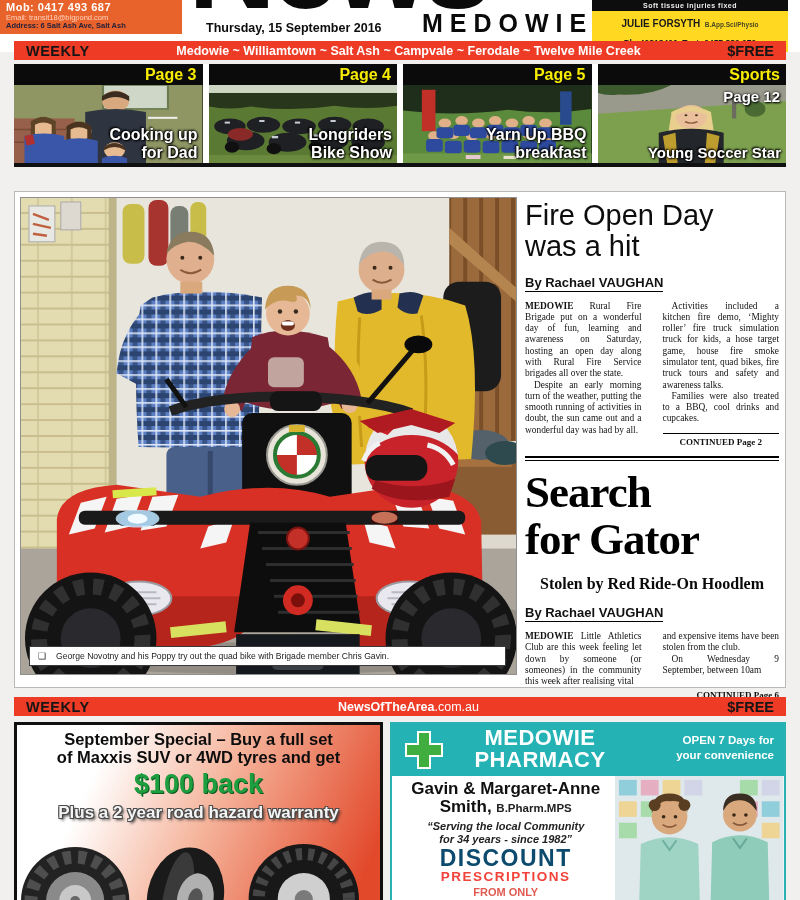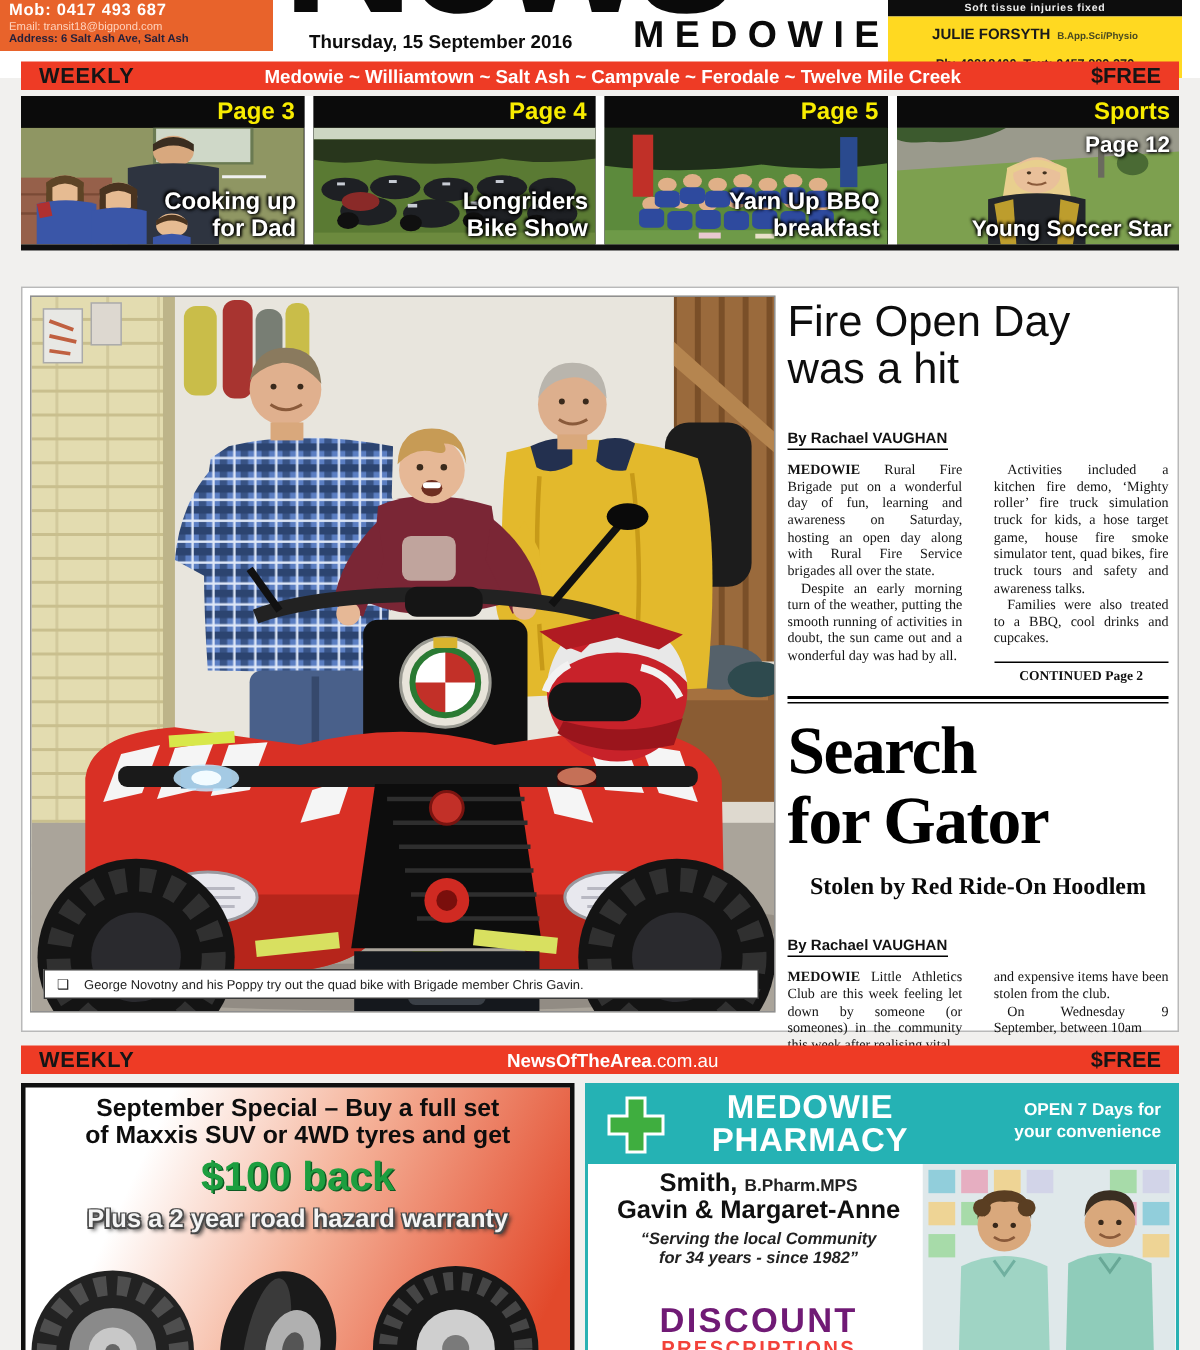--- a/index.html
+++ b/index.html
@@ -59,22 +59,22 @@
          box-sizing:border-box;background:#ded9cf;overflow:hidden;}
   #photo svg{display:block;width:100%;height:100%;}
   #caption-bar{position:absolute;left:8px;right:10px;bottom:8px;height:20px;background:#fff;
                border:1px solid #3a3a3a;display:flex;align-items:center;gap:10px;
                padding:0 8px;box-sizing:border-box;}
   #caption-bar .marker{font-size:9px;color:#222;}
   #caption-bar .cap{font-size:8.6px;color:#222;white-space:nowrap;overflow:hidden;}
 
   #rightcol{position:absolute;left:510px;top:6px;width:254px;}
   .h1{font-weight:400;font-size:29px;line-height:1.08;color:#0d0d0d;margin-top:2px;}
-  .byline{display:inline-block;font-size:10px;font-weight:800;color:#111;
-          border-bottom:1.5px solid #000;padding-bottom:1px;margin-top:24px;text-align:right;}
+  .byline{display:inline-block;font-size:13px;font-weight:800;color:#111;
+          border-bottom:1.5px solid #000;padding-bottom:1px;margin-top:12px;text-align:right;}
   .cols{display:flex;gap:21px;margin-top:9px;}
   .col{flex:1;font-family:"Liberation Serif",serif;font-size:9.4px;line-height:1.2;
        text-align:justify;color:#131313;}
   .col p{margin:0;}
   .col p.indent{text-indent:9px;}
   .continued{font-family:"Liberation Serif",serif;font-weight:700;font-size:9px;color:#111;}
   .cont1{border-top:1px solid #000;margin-top:8px;padding-top:3px;text-align:center;}
   .cont2{text-align:right;margin-top:14px;}
   .article-divider{border-top:2px solid #000;border-bottom:1px solid #000;height:2px;margin-top:8px;}
   .h2{font-family:"Liberation Serif",serif;font-weight:700;font-size:45px;line-height:1.05;
@@ -101,21 +101,21 @@
   .cross-icon{position:absolute;left:12px;top:6px;width:40px;height:40px;}
   .ad2-name{position:absolute;left:58px;top:3px;width:180px;text-align:center;color:#fff;
             font-weight:900;line-height:.98;font-size:22px;letter-spacing:.5px;}
   .ad2-open{position:absolute;right:10px;top:9px;text-align:right;color:#fff;font-weight:700;
             font-size:11.5px;line-height:1.3;}
   .ad2-body{position:absolute;top:52px;left:0;right:0;bottom:0;display:flex;}
   .ad2-left{width:57%;padding:4px 2px 0 6px;text-align:center;box-sizing:border-box;}
   .owners{font-weight:800;font-size:17px;line-height:1.08;color:#101010;}
   .owners-qual{font-size:11.5px;color:#222;}
   .tagline{font-style:italic;font-weight:700;font-size:11px;margin-top:3px;color:#222;line-height:1.25;}
-  .disc1{color:#701a75;font-weight:900;font-size:23px;letter-spacing:1.5px;margin-top:22px;line-height:1;text-align:center;}
+  .disc1{color:#0c4a6e;font-weight:900;font-size:23px;letter-spacing:1.5px;margin-top:0;line-height:1;text-align:center;}
   .disc2{color:#f2423a;font-weight:800;font-size:13.5px;letter-spacing:1.5px;line-height:1.1;}
   .disc3{color:#e05a52;font-weight:700;font-size:11px;margin-top:1px;line-height:1.1;}
   .ad2-right{flex:1;position:relative;}
   .ad2-right svg{position:absolute;inset:0;width:100%;height:100%;}
 </style>
 </head>
 <body>
 
 <div id="page">
 
@@ -577,23 +577,23 @@
         <div>PHARMACY</div>
       </div>
       <div class="ad2-open">
         <div>OPEN 7 Days for</div>
         <div>your convenience</div>
       </div>
     </div>
     <div class="ad2-body">
       <div class="ad2-left">
         <div class="owners">
+          <div>Gavin &amp; Margaret-Anne</div>
           <div><span>Smith,</span>
                <span class="owners-qual">B.Pharm.MPS</span></div>
-          <div>Gavin &amp; Margaret-Anne</div>
         </div>
         <div class="tagline">
           <div>“Serving the local Community</div>
           <div>for 34 years - since 1982”</div>
         </div>
         <div class="disc1">DISCOUNT</div>
         <div class="disc2">PRESCRIPTIONS</div>
         <div class="disc3">FROM ONLY</div>
 
       </div>

